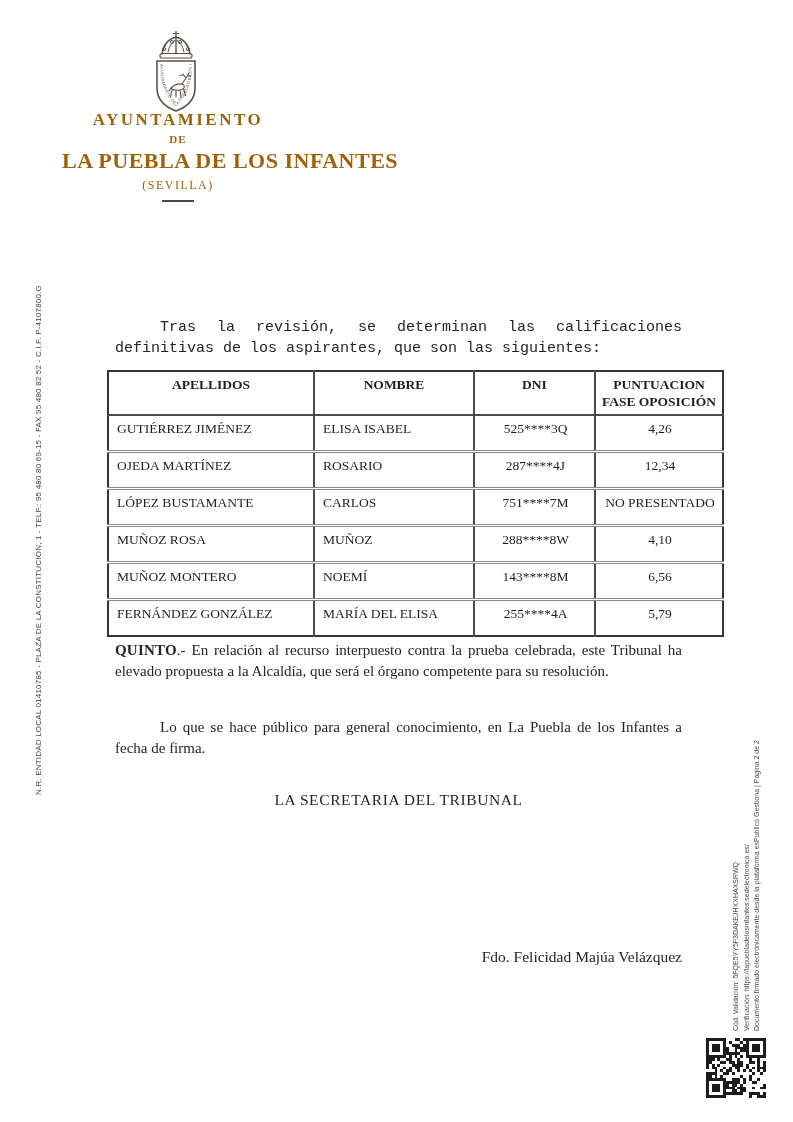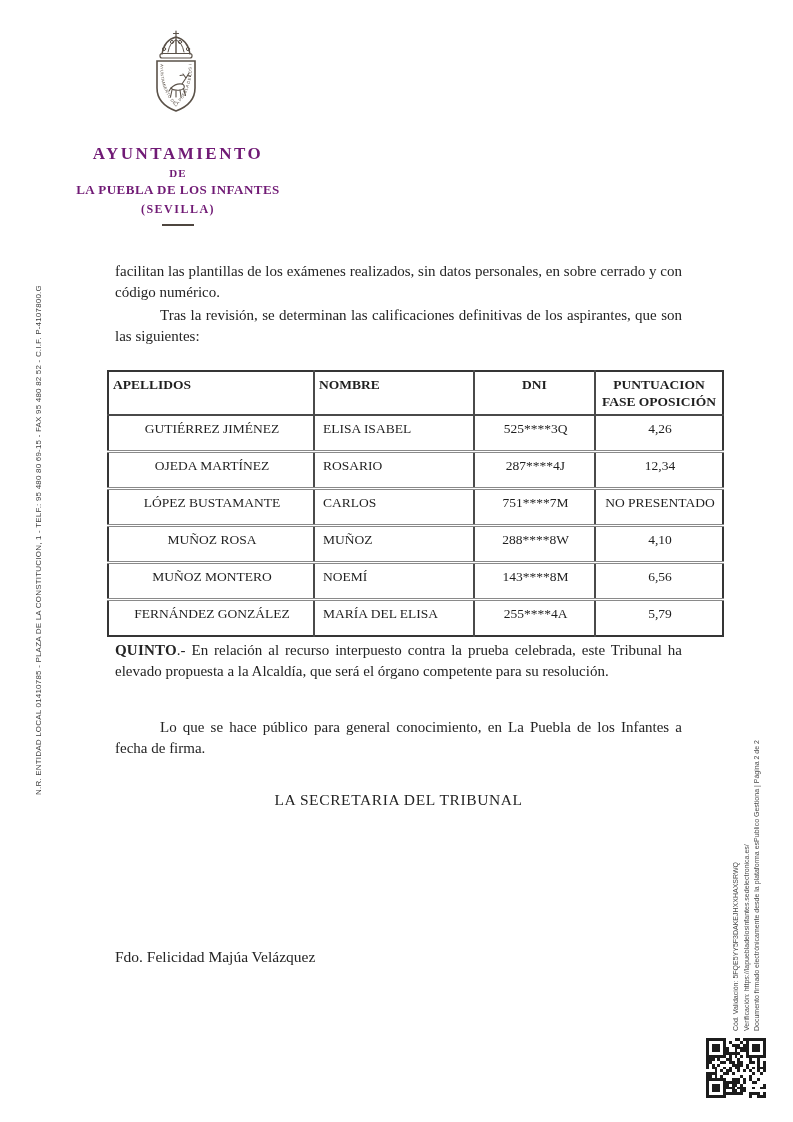--- a/index.html
+++ b/index.html
@@ -4,68 +4,68 @@
 <style>
   html,body{margin:0;padding:0;background:#e8e8e8;}
   #page{
     position:relative;width:793px;height:1122px;background:#ffffff;
     overflow:hidden;font-family:"Liberation Serif",serif;color:#232323;
     margin:0 auto;
   }
   
   #crest{position:absolute;left:126px;top:26px;width:100px;height:100px;}
   #org-block{
-    position:absolute;left:30px;top:144px;width:296px;text-align:center;
-    color:#701a75;font-family:"Liberation Serif",serif;
+    position:absolute;left:30px;top:110px;width:296px;text-align:center;
+    color:#a16207;font-family:"Liberation Serif",serif;
   }
   .org-l1{font-size:17px;font-weight:600;letter-spacing:2.5px;}
   .org-l2{font-size:11px;font-weight:600;letter-spacing:1px;margin-top:3px;}
-  .org-l3{font-size:13px;font-weight:600;letter-spacing:0.5px;margin-top:3px;white-space:nowrap;}
-  .org-l4{font-size:12px;font-weight:700;letter-spacing:1.5px;margin-top:4px;}
+  .org-l3{font-size:22px;font-weight:600;letter-spacing:0.5px;margin-top:3px;white-space:nowrap;margin-left:32px;}
+  .org-l4{font-size:12px;font-weight:400;letter-spacing:1.5px;margin-top:4px;}
   .org-rule{width:32px;height:2px;background:#4e463f;margin:7px auto 0 auto;}
   
   #left-margin-text{
     position:absolute;left:34px;top:795px;width:584px;
     transform:rotate(-90deg);transform-origin:0 0;
     font-family:"Liberation Sans",sans-serif;font-size:8px;color:#3e3e3e;
     letter-spacing:0.2px;white-space:nowrap;
   }
   
   .para{
     position:absolute;left:115px;width:567px;font-size:15px;line-height:21px;
     text-align:justify;color:#242424;
   }
   #para1{top:246px;}
-  #para2{top:290px;text-indent:45px;}
+  #para2{top:302px;text-indent:45px;font-family:Liberation Mono, monospace;}
   #para-quinto{top:625px;}
   #para-quinto b{letter-spacing:0.2px;}
   #para-closing{top:702px;text-indent:45px;}
   #sig-title{position:absolute;left:115px;top:774px;width:567px;text-align:center;
     font-size:15.5px;letter-spacing:0.6px;color:#242424;margin-top:17px;}
-  #sig-name{position:absolute;left:115px;top:948px;width:567px;text-align:left;
+  #sig-name{position:absolute;left:115px;top:948px;width:567px;text-align:right;
     font-size:15.5px;color:#242424;}
   
   #results-table{
     position:absolute;left:107px;top:370px;width:583px;border-collapse:collapse;
     font-size:13.5px;color:#1f1f1f;table-layout:fixed;
   }
   #results-table th,#results-table td{
     border-left:2px solid #4a4a4a;padding:5px 6px 13px 8px;vertical-align:top;
     overflow:hidden;
   }
   #results-table th:first-child,#results-table td:first-child{border-left:none;}
   #results-table{border:2px solid #353535;}
   #results-table thead tr{border-bottom:2px solid #4a4a4a;}
   #results-table tbody tr + tr{border-top:3px double #8a8a8a;}
   #results-table th{font-weight:bold;text-align:center;padding:4px 4px 4px 4px;line-height:17px;}
-  #results-table .col0{width:196px;text-align:center;}
+  #results-table .col0{width:196px;text-align:left;}
   #results-table .col1{width:150px;text-align:left;}
   #results-table .col2{width:111px;text-align:center;}
   #results-table .col3{width:118px;text-align:center;}
-  #results-table th.col0,#results-table th.col1{text-align:left;}
+  #results-table th.col0,#results-table th.col1{text-align:center;}
   
   #right-margin-text{
     position:absolute;left:731px;top:1031px;width:352px;
     transform:rotate(-90deg);transform-origin:0 0;
     font-family:"Liberation Sans",sans-serif;font-size:7px;line-height:10.5px;
     color:#4a4a4a;white-space:nowrap;
   }
   
   #qr{position:absolute;left:705px;top:1038px;width:62px;height:60px;}
   #qr svg{width:100%;height:100%;}
@@ -107,21 +107,20 @@
   <div id="org-block">
     <div class="org-l1">AYUNTAMIENTO</div>
     <div class="org-l2">DE</div>
     <div class="org-l3">LA PUEBLA DE LOS INFANTES</div>
     <div class="org-l4">(SEVILLA)</div>
     <div class="org-rule"></div>
   </div>
 
   <div id="left-margin-text">N.R. ENTIDAD LOCAL 01410785 - PLAZA DE LA CONSTITUCION, 1 - TELF.: 95 480 80 69-15 - FAX 95 480 82 52 - C.I.F. P-4107800.G</div>
 
-  <p class="para" id="para1">facilitan las plantillas de los exámenes realizados, sin datos personales, en sobre cerrado y con código numérico.</p>
   <p class="para" id="para2">Tras la revisión, se determinan las calificaciones definitivas de los aspirantes, que son las siguientes:</p>
 
   <table id="results-table">
     <thead>
       <tr>
           <th class="col0">APELLIDOS</th>
           <th class="col1">NOMBRE</th>
           <th class="col2">DNI</th>
           <th class="col3">PUNTUACION FASE OPOSICIÓN</th>
         </tr>

